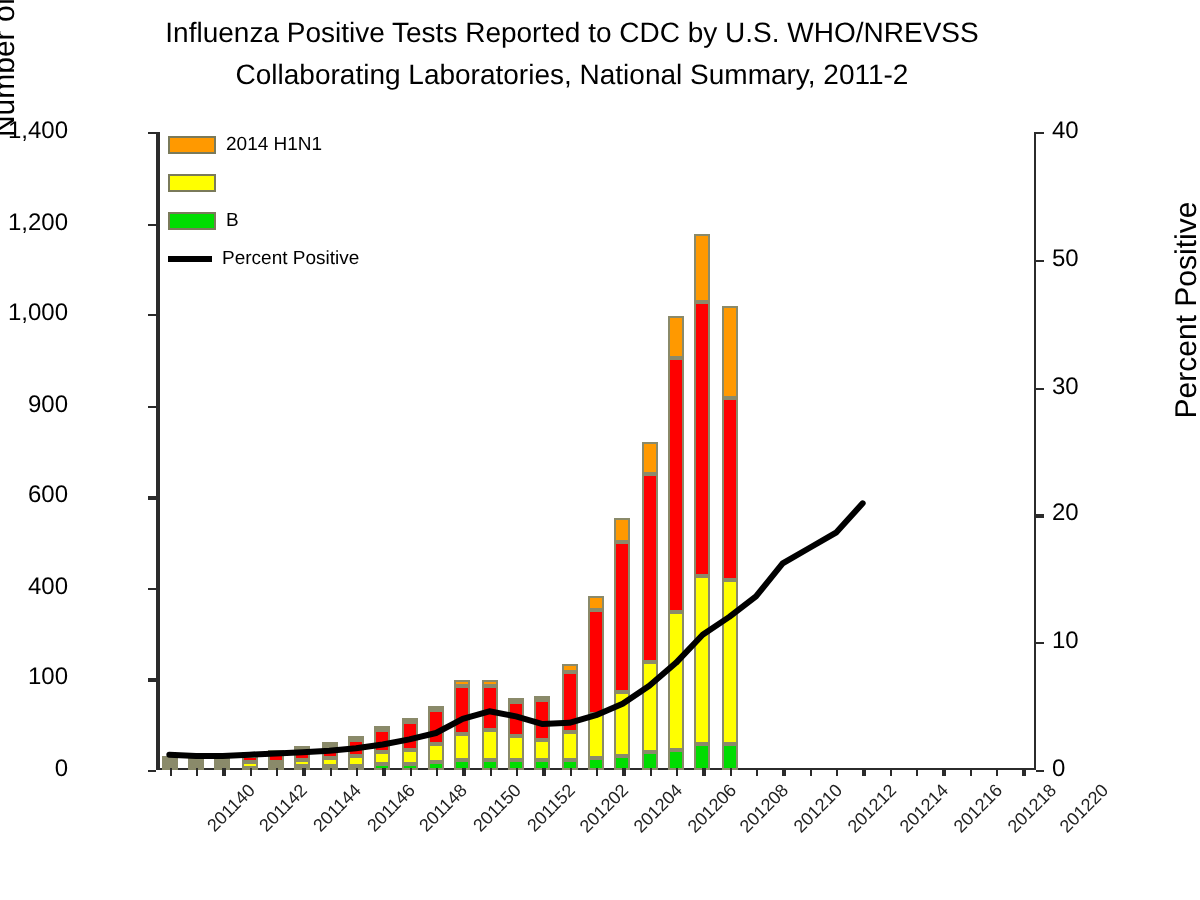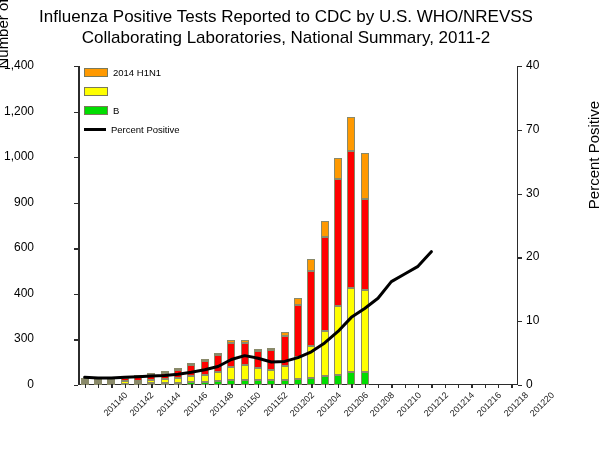--- a/index.html
+++ b/index.html
@@ -15,21 +15,21 @@
     font-family: "Liberation Sans", sans-serif;
     overflow: hidden;
   }
   
   #title {
     position: absolute;
     top: 6px;
     left: 0;
     width: 572px;
     text-align: center;
-    font-size: 17px;
+    font-size: 14px;
     line-height: 21px;
     color: #000;
   }
   #title .line { display: block; white-space: nowrap; }
 
   
   
   #plot {
     position: absolute;
     left: 78px;
@@ -319,21 +319,21 @@
       </div>
 
     <svg id="line-svg" viewBox="0 0 440 319" preserveAspectRatio="none">
       <polyline id="pct-line" fill="none" stroke="#000000" stroke-width="3" stroke-linejoin="round" stroke-linecap="round" points="6.67,311.34 20.00,311.98 33.33,311.98 46.67,311.34 60.00,310.71 73.33,310.07 86.67,309.43 100.00,308.15 113.33,306.24 126.67,303.69 140.00,300.50 153.33,293.48 166.67,289.65 180.00,292.20 193.33,296.03 206.67,295.39 220.00,291.57 233.33,285.82 246.67,276.89 260.00,265.41 273.33,251.37 286.67,242.44 300.00,232.23 313.33,215.64 326.67,207.99 340.00,200.33 353.33,185.66"></polyline>
     </svg>
 
     <div id="ticks-left">
         <div class="tick tick-left" style="top: 319px;"></div>
         <div class="ylabel-left" style="top: 311px;">0</div>
         <div class="tick tick-left" style="top: 273.429px;"></div>
-        <div class="ylabel-left" style="top: 265.429px;">300</div>
+        <div class="ylabel-left" style="top: 265.429px;">100</div>
         <div class="tick tick-left" style="top: 227.857px;"></div>
         <div class="ylabel-left" style="top: 219.857px;">400</div>
         <div class="tick tick-left" style="top: 182.286px;"></div>
         <div class="ylabel-left" style="top: 174.286px;">600</div>
         <div class="tick tick-left" style="top: 136.714px;"></div>
         <div class="ylabel-left" style="top: 128.714px;">900</div>
         <div class="tick tick-left" style="top: 91.1429px;"></div>
         <div class="ylabel-left" style="top: 83.1429px;">1,000</div>
         <div class="tick tick-left" style="top: 45.5714px;"></div>
         <div class="ylabel-left" style="top: 37.5714px;">1,200</div>
@@ -343,21 +343,21 @@
     <div id="ticks-right">
         <div class="tick tick-right" style="top: 319px;"></div>
         <div class="ylabel-right" style="top: 311px;">0</div>
         <div class="tick tick-right" style="top: 255.2px;"></div>
         <div class="ylabel-right" style="top: 247.2px;">10</div>
         <div class="tick tick-right" style="top: 191.4px;"></div>
         <div class="ylabel-right" style="top: 183.4px;">20</div>
         <div class="tick tick-right" style="top: 127.6px;"></div>
         <div class="ylabel-right" style="top: 119.6px;">30</div>
         <div class="tick tick-right" style="top: 63.8px;"></div>
-        <div class="ylabel-right" style="top: 55.8px;">70</div>
+        <div class="ylabel-right" style="top: 55.8px;">50</div>
         <div class="tick tick-right" style="top: 0px;"></div>
         <div class="ylabel-right" style="top: -8px;">40</div>
       </div>
     <div id="ticks-x">
         <div class="tick tick-x" style="left: 6.66667px;"></div>
         <div class="tick tick-x" style="left: 20px;"></div>
         <div class="tick tick-x" style="left: 33.3333px;"></div>
         <div class="tick tick-x" style="left: 46.6667px;"></div>
         <div class="tick tick-x" style="left: 60px;"></div>
         <div class="tick tick-x" style="left: 73.3333px;"></div>

